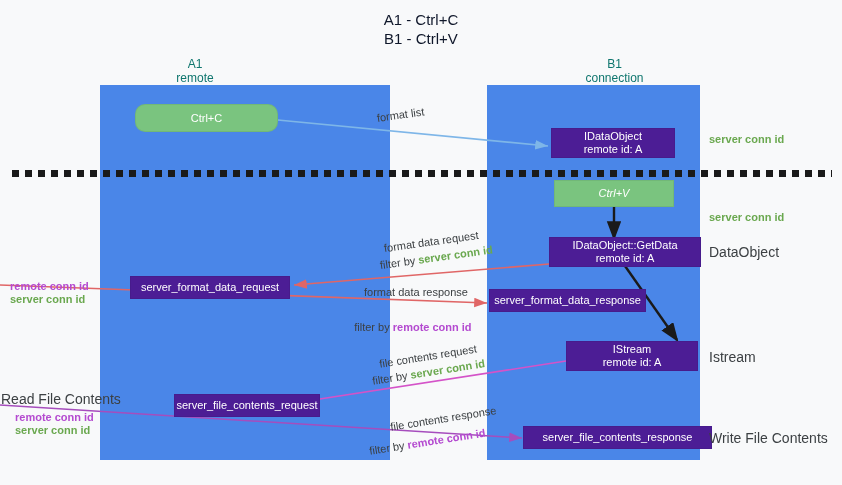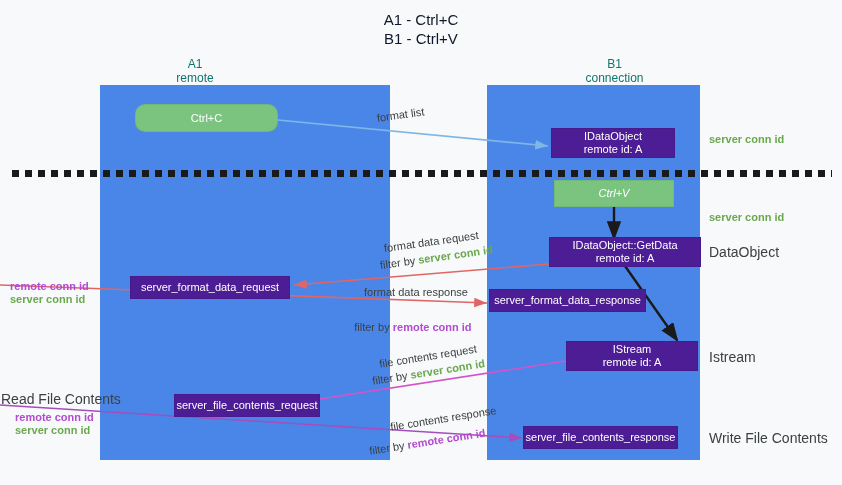--- a/index.html
+++ b/index.html
@@ -191,21 +191,21 @@
   </div>
 
   <div class="node orange" style="left:489px; top:289px; width:157px; height:23px;justify-content:center;">
     <span>server_format_data_response</span>
   </div>
 
   <div class="node orange" style="left:130px; top:394px; width:146px; height:23px;margin-left:44px;">
     <span>server_file_contents_request</span>
   </div>
 
-  <div class="node orange" style="left:523px; top:426px; width:155px; height:23px;">
+  <div class="node orange" style="left:523px; top:426px; width:189px; height:23px;">
     <span>server_file_contents_response</span>
   </div>
 
   <div class="lbl green" style="left:709px; top:132px;">server conn id</div>
 
   <div class="lbl green" style="left:709px; top:210px;">server conn id</div>
 
   <div class="lbl lbl-12" style="left:709px; top:245px;">DataObject</div>
 
   <div class="lbl lbl-12" style="left:709px; top:350px;">Istream</div>

